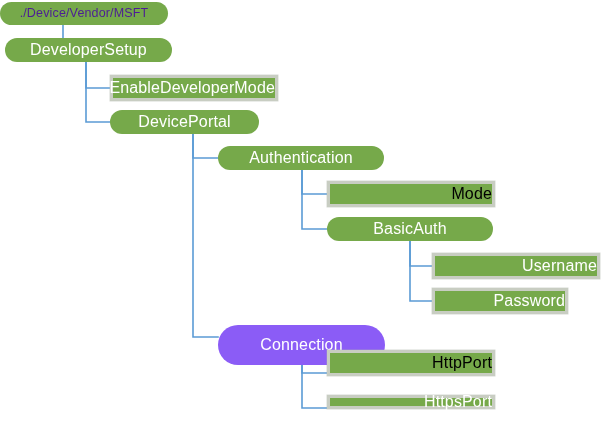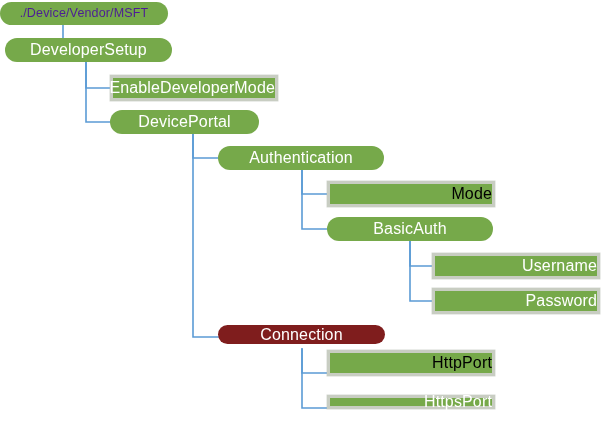--- a/index.html
+++ b/index.html
@@ -108,24 +108,24 @@
       </div>
       <div class="node rect" style="left: 327px; top: 181px; width: 168px; height: 26px; background: rgb(118, 169, 74); color: #000000; border-color: rgb(200, 205, 194);">
         <span>Mode</span>
       </div>
       <div class="node stadium" style="left: 327px; top: 217px; width: 166px; height: 24px; background: rgb(118, 169, 74); color: rgb(255, 255, 255);">
         <span>BasicAuth</span>
       </div>
       <div class="node rect" style="left: 432px; top: 253px; width: 168px; height: 26px; background: rgb(118, 169, 74); color: rgb(255, 255, 255); border-color: rgb(200, 205, 194);">
         <span>Username</span>
       </div>
-      <div class="node rect" style="left: 432px; top: 288px; width: 168px; height: 26px; background: rgb(118, 169, 74); color: rgb(255, 255, 255); border-color: rgb(200, 205, 194);">
+      <div class="node rect" style="left: 432px; top: 288px; width: 136px; height: 26px; background: rgb(118, 169, 74); color: rgb(255, 255, 255); border-color: rgb(200, 205, 194);">
         <span>Password</span>
       </div>
-      <div class="node stadium" style="left: 218px; top: 325px; width: 167px; height: 19px; background: #7f1d1d; color: rgb(255, 255, 255);">
+      <div class="node stadium" style="left: 218px; top: 325px; width: 167px; height: 40px; background: #8b5cf6; color: rgb(255, 255, 255);">
         <span>Connection</span>
       </div>
       <div class="node rect" style="left: 327px; top: 350px; width: 168px; height: 26px; background: rgb(118, 169, 74); color: #000000; border-color: rgb(200, 205, 194);">
         <span>HttpPort</span>
       </div>
       <div class="node rect" style="left: 327px; top: 395px; width: 168px; height: 14px; background: rgb(118, 169, 74); color: rgb(255, 255, 255); border-color: rgb(200, 205, 194);">
         <span>HttpsPort</span>
       </div>
     </div>
 

